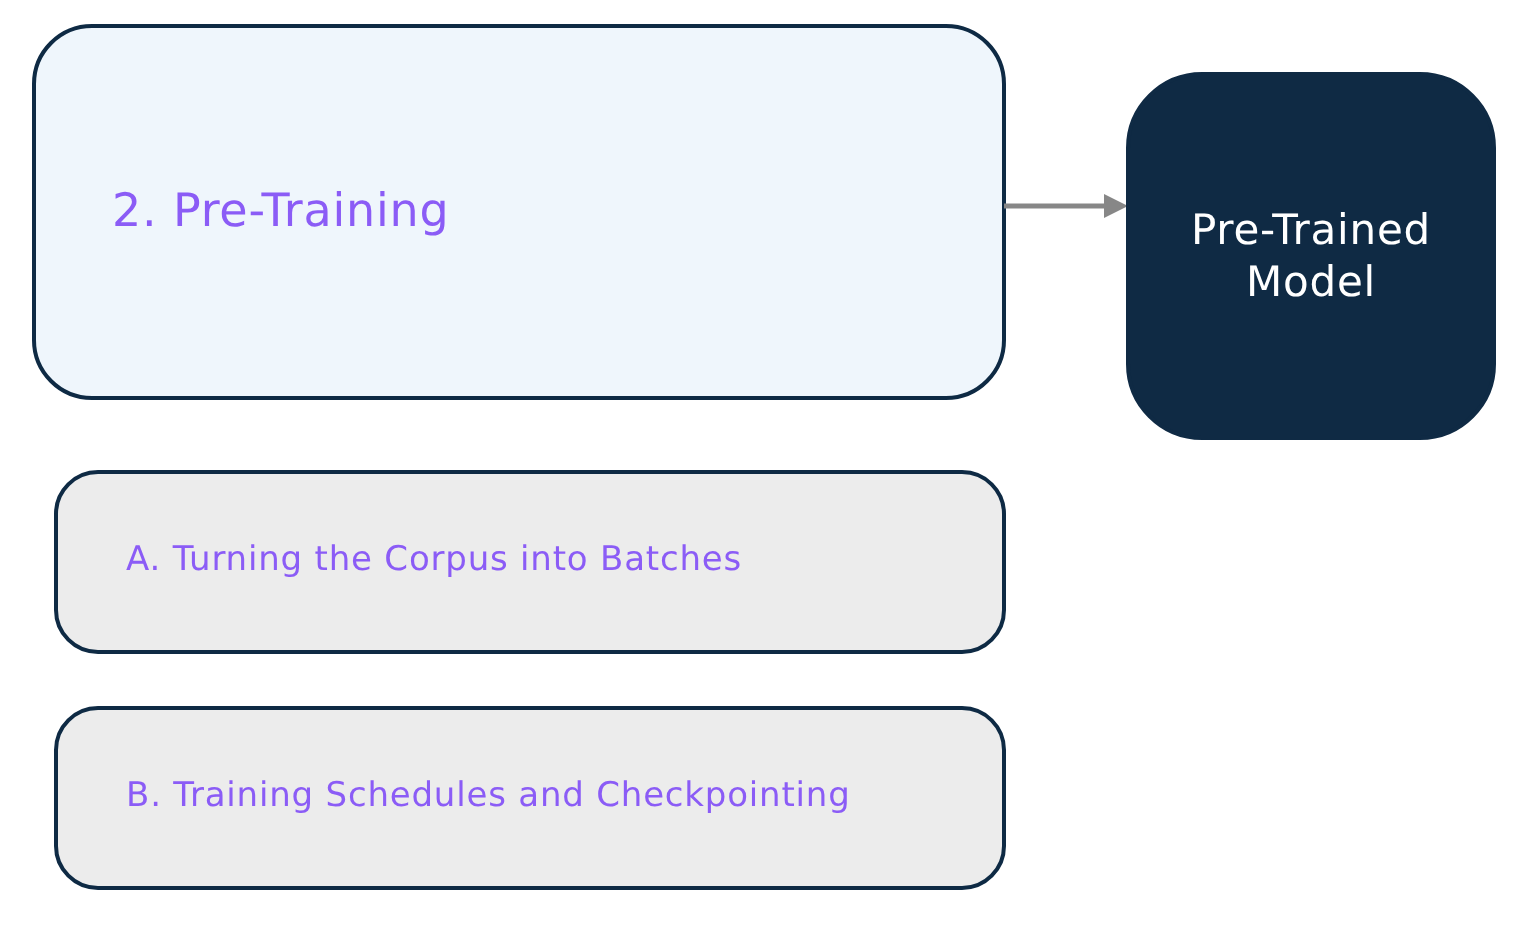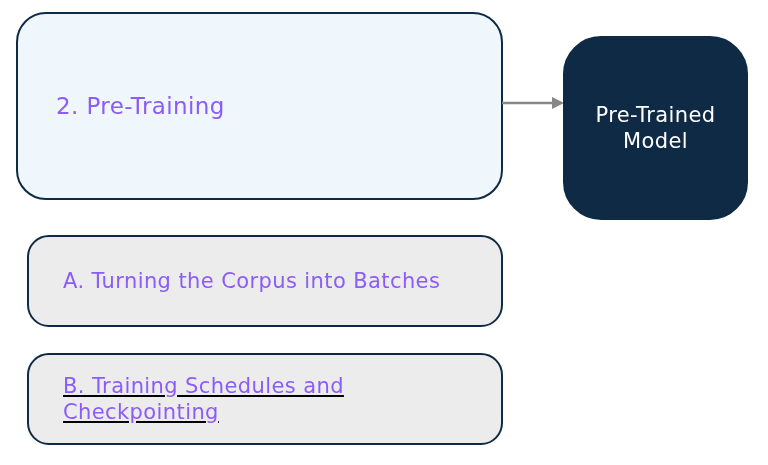--- a/index.html
+++ b/index.html
@@ -68,24 +68,24 @@
   .sub-box {
     left: 27px;
     width: 476px;
     height: 92px;
     background: #ececec;
     border: 2.5px solid #0e2a44;
     border-radius: 22px;
     padding-left: 34px;
   }
   .sub-box .label {
-    font-size: 21px;
+    font-size: 17px;
   }
   .sub-a { top: 235px; }
-  .sub-b { top: 353px; text-decoration: underline; }
+  .sub-b { top: 353px; }
 </style>
 </head>
 <body>
 
 <div class="canvas">
 
   <div class="box main-box">
     <span class="label">2. Pre-Training</span>
   </div>
 

